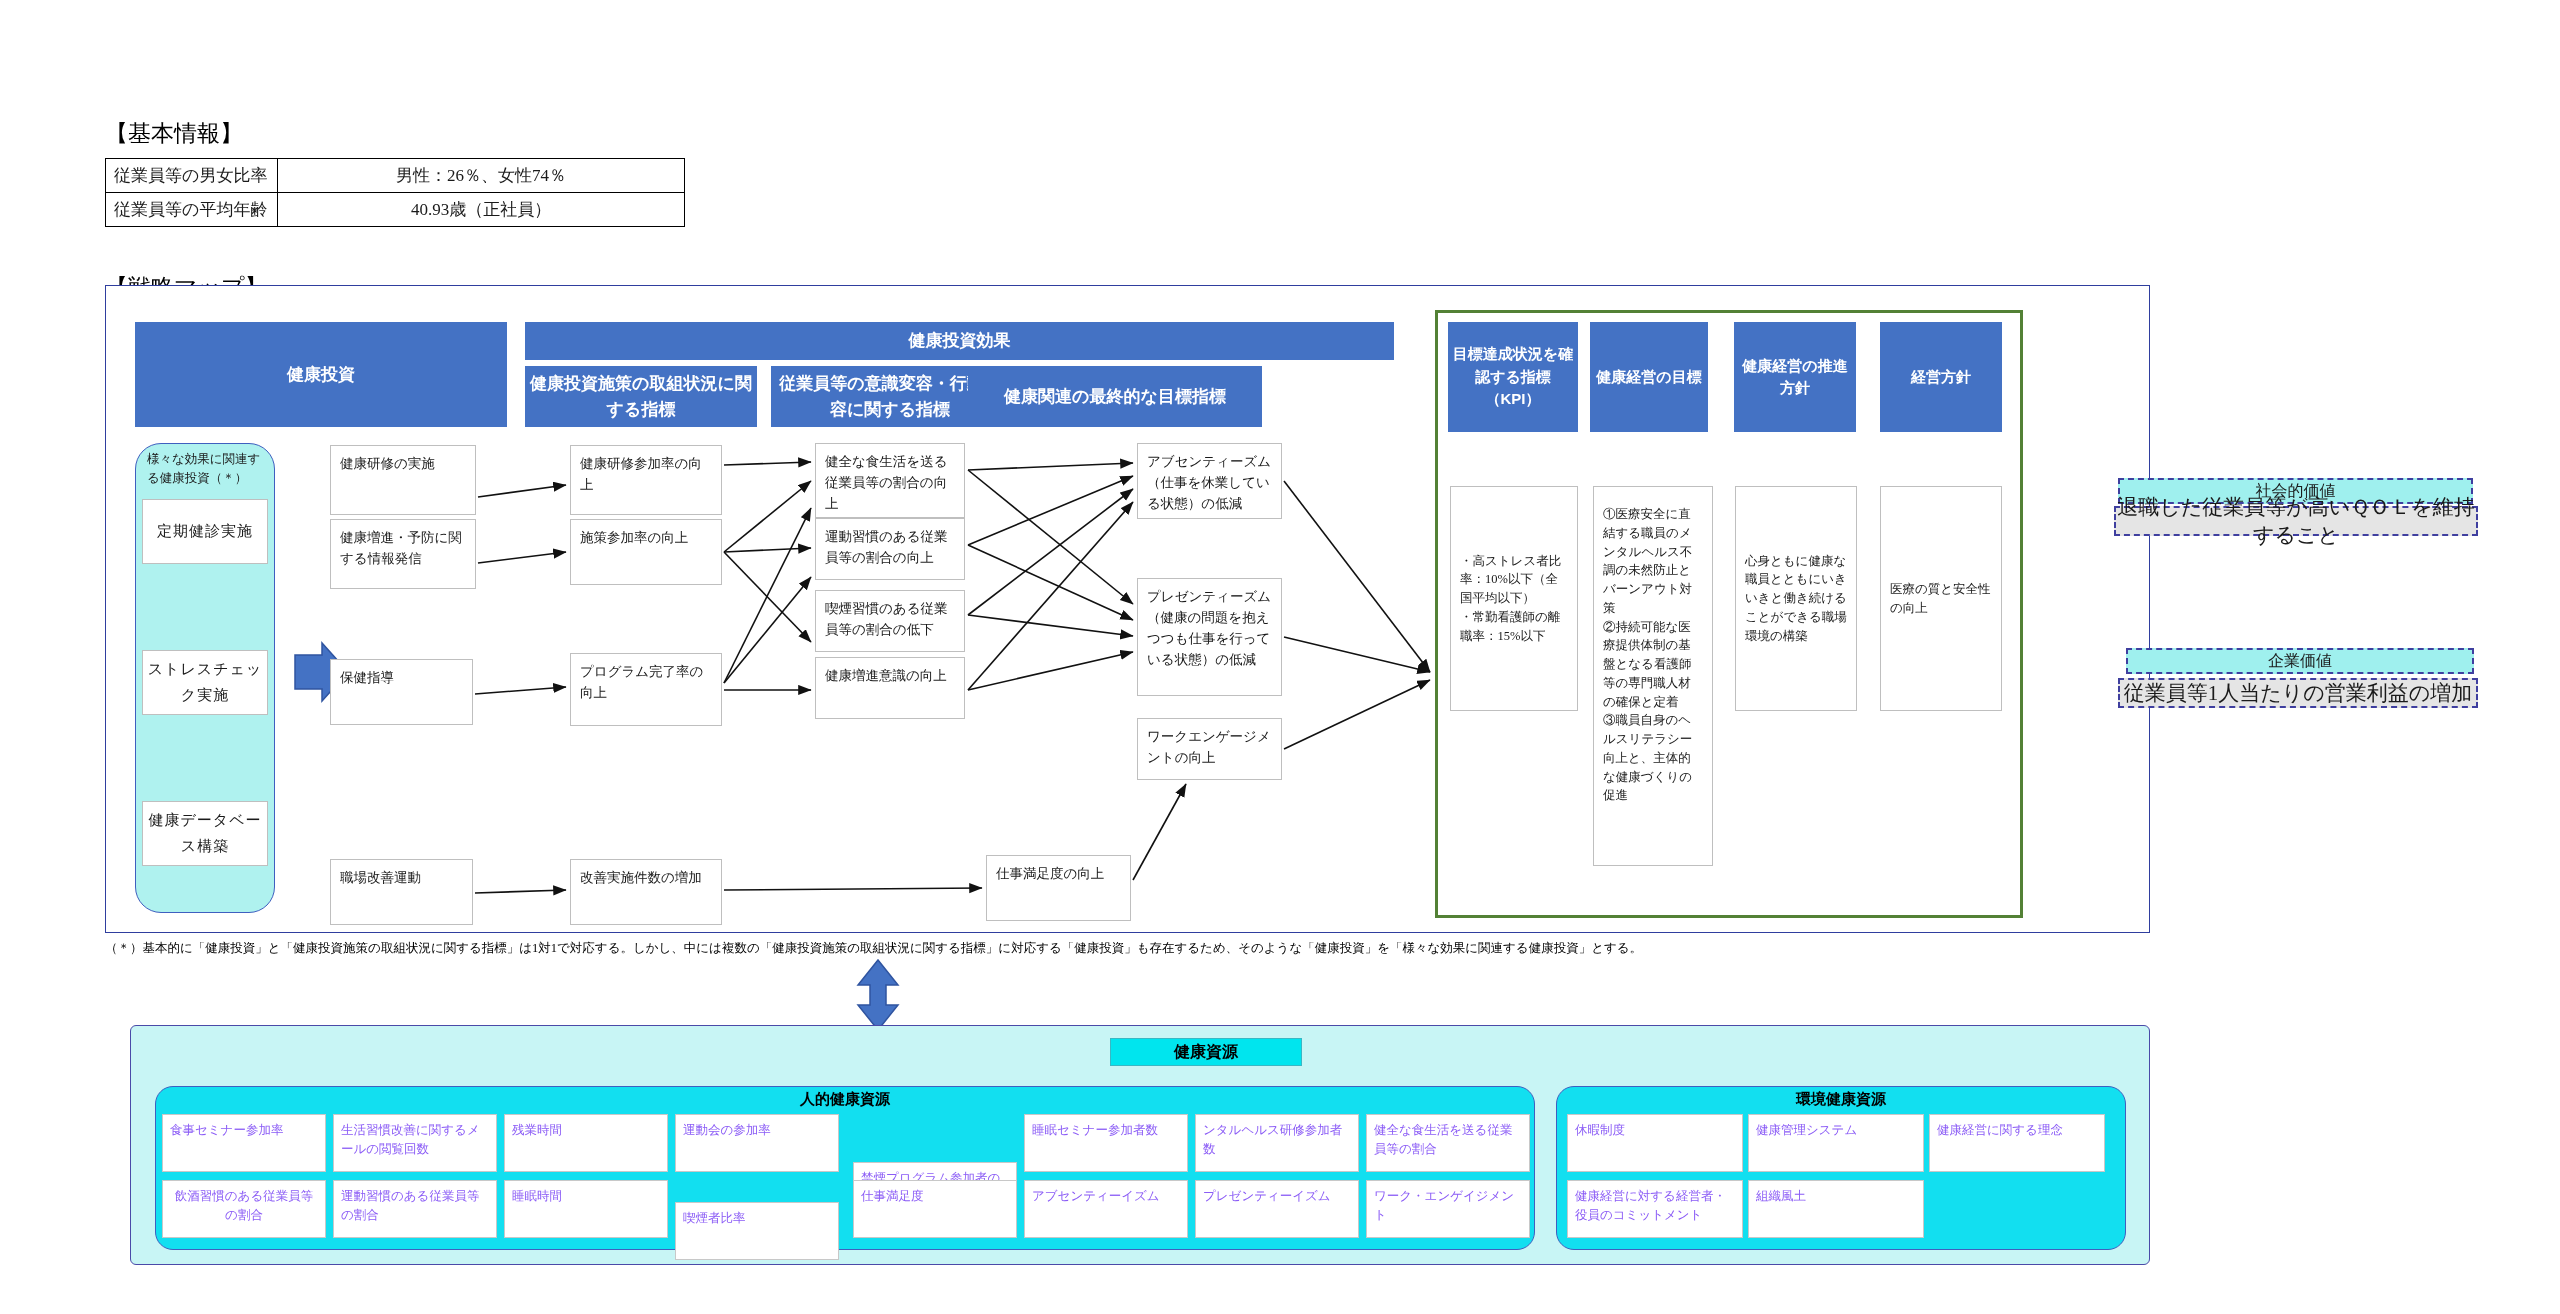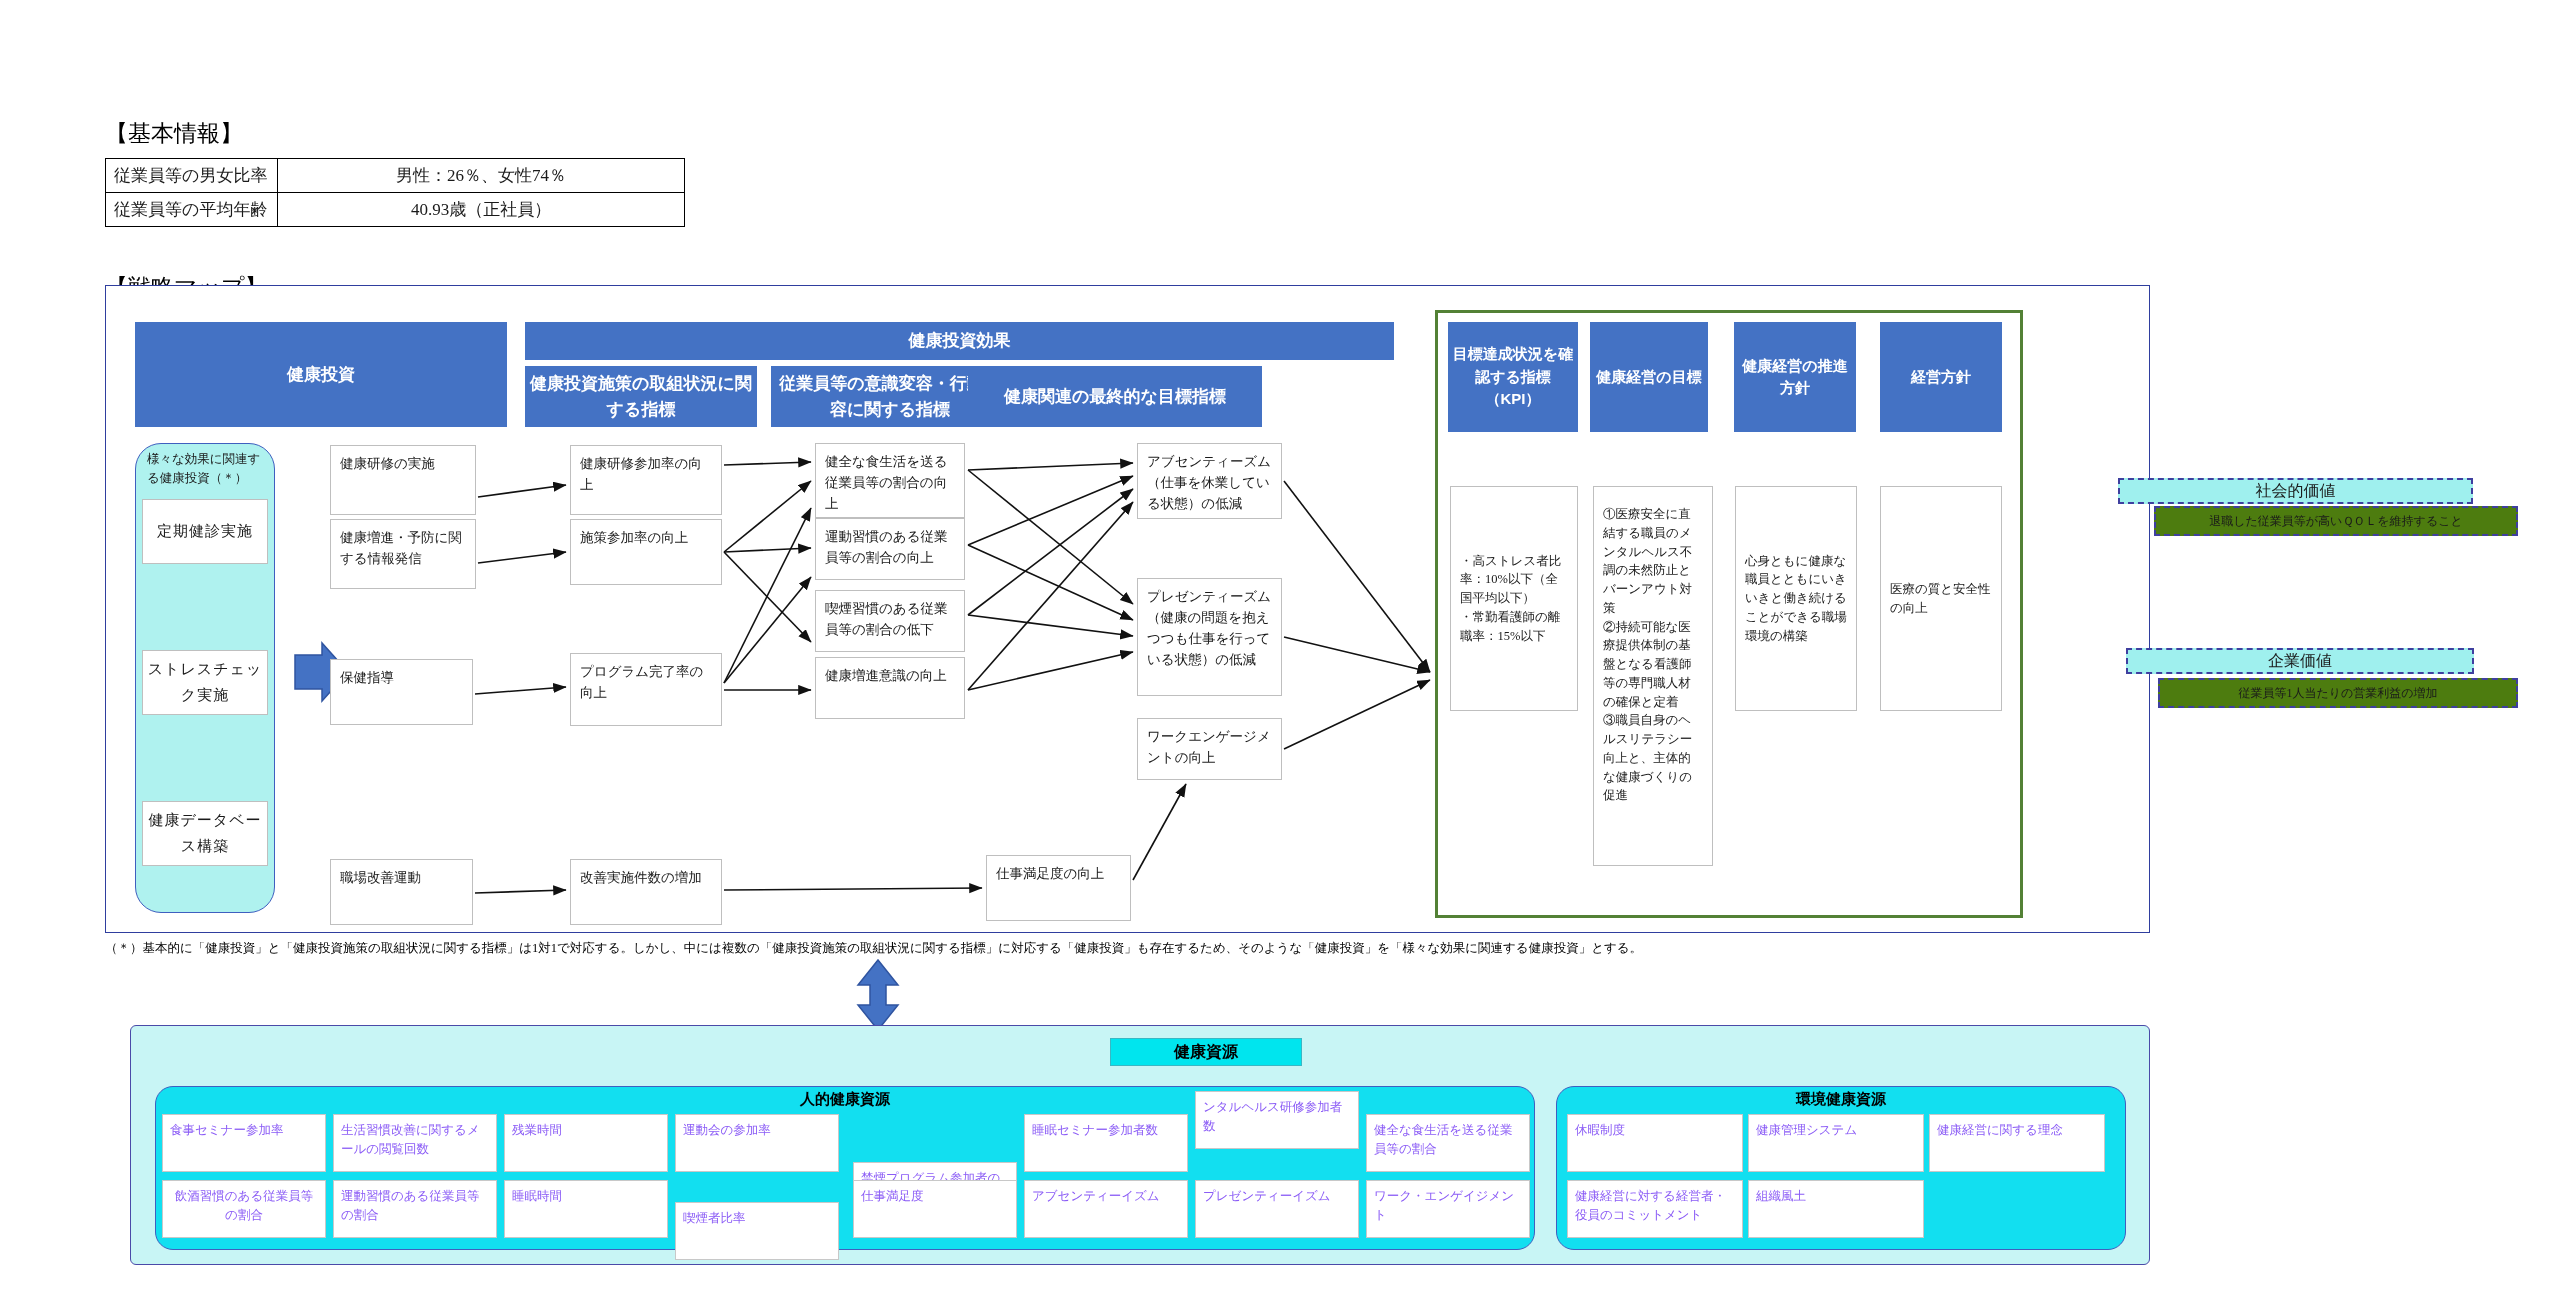--- a/index.html
+++ b/index.html
@@ -81,24 +81,24 @@
   }
 
   
   .chip-head {
     background:#9ff0ee; border:2px dashed #3f3f9f;
     font-family:"Liberation Serif", serif;
     font-size:16px; text-align:center;
     display:flex; align-items:center; justify-content:center;
   }
   .chip-body {
-    background:#4d7c0f; border:2px dashed #3f3f9f;
-    font-family:"Liberation Serif", serif;
-    font-size:12px; text-align:center;
-    display:flex; align-items:center; justify-content:center;margin-left:40px;
+    background:#e5e5e5; border:2px dashed #3f3f9f;
+    font-family:"Liberation Serif", serif;
+    font-size:21px; text-align:center;
+    display:flex; align-items:center; justify-content:center;
   }
 
   
   #footnote {
     left:105px; top:940px; width:2045px;
     font-size:12.5px;
     font-family:"Liberation Serif", serif;
     color:#000000; white-space:nowrap;
   }
 
@@ -275,21 +275,21 @@
 
 <div class="abs res-group" style="left:155px;top:1086px;width:1380px;height:164px;">
   <div class="res-group-title" style="margin-top:2px;">人的健康資源</div>
 </div>
 <div class="abs res-cell" style="left:162px;top:1114px;width:164px;height:58px;">食事セミナー参加率</div>
 <div class="abs res-cell" style="left:333px;top:1114px;width:164px;height:58px;">生活習慣改善に関するメールの閲覧回数</div>
 <div class="abs res-cell" style="left:504px;top:1114px;width:164px;height:58px;">残業時間</div>
 <div class="abs res-cell" style="left:675px;top:1114px;width:164px;height:58px;">運動会の参加率</div>
 <div class="abs res-cell" style="left:853px;top:1114px;width:164px;height:58px;margin-top:48px;">禁煙プログラム参加者の割合</div>
 <div class="abs res-cell" style="left:1024px;top:1114px;width:164px;height:58px;">睡眠セミナー参加者数</div>
-<div class="abs res-cell" style="left:1195px;top:1091px;width:164px;height:58px;">ンタルヘルス研修参加者数</div>
+<div class="abs res-cell" style="left:1195px;top:1114px;width:164px;height:58px;">ンタルヘルス研修参加者数</div>
 <div class="abs res-cell" style="left:1366px;top:1114px;width:164px;height:58px;">健全な食生活を送る従業員等の割合</div>
 
 <div class="abs res-cell" style="left:162px;top:1180px;width:164px;height:58px;text-align:center;">飲酒習慣のある従業員等の割合</div>
 <div class="abs res-cell" style="left:333px;top:1180px;width:164px;height:58px;">運動習慣のある従業員等の割合</div>
 <div class="abs res-cell" style="left:504px;top:1180px;width:164px;height:58px;">睡眠時間</div>
 <div class="abs res-cell" style="left:675px;top:1180px;width:164px;height:58px;margin-top:22px;">喫煙者比率</div>
 <div class="abs res-cell" style="left:853px;top:1180px;width:164px;height:58px;">仕事満足度</div>
 <div class="abs res-cell" style="left:1024px;top:1180px;width:164px;height:58px;">アブセンティーイズム</div>
 <div class="abs res-cell" style="left:1195px;top:1180px;width:164px;height:58px;">プレゼンティーイズム</div>
 <div class="abs res-cell" style="left:1366px;top:1180px;width:164px;height:58px;">ワーク・エンゲイジメント</div>

